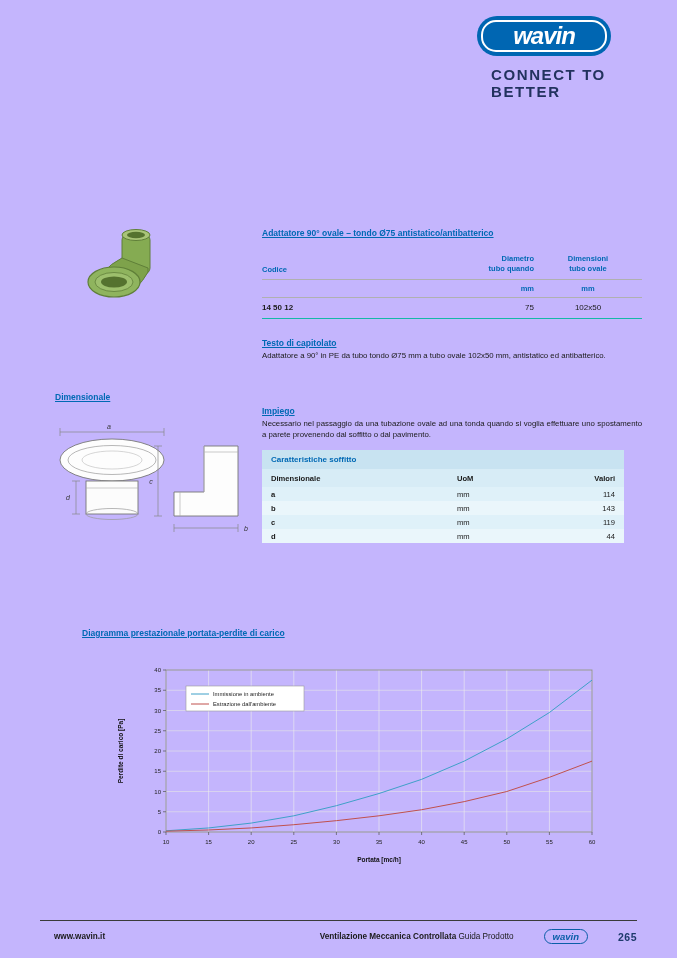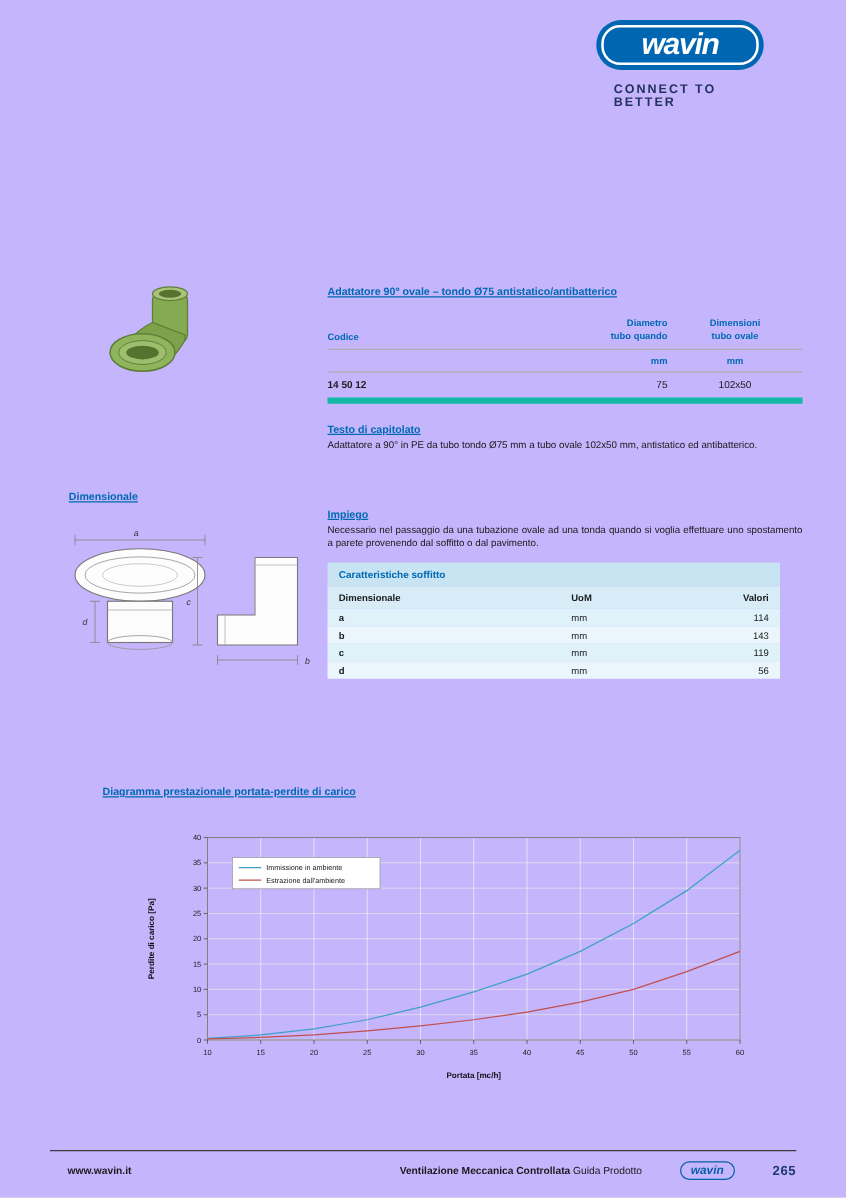--- a/index.html
+++ b/index.html
@@ -6,42 +6,42 @@
   .page{position:relative;width:677px;height:958px;background:#c4b5fd;margin:0 auto;
         font-family:"Liberation Sans",sans-serif;color:#1a1a1a;font-size:8px;
         outline:1px solid #cfcfcf;overflow:hidden;}
 
   
   .logo-wrap{position:absolute;top:16px;left:477px;width:134px;}
   .logo{width:134px;height:40px;background:#0066b2;border-radius:20px;
         display:flex;align-items:center;justify-content:center;position:relative;}
   .logo::after{content:"";position:absolute;inset:4px;border:2px solid #ffffff;border-radius:15px;}
   .logo span{color:#ffffff;font-weight:bold;font-style:italic;font-size:24px;letter-spacing:-1px;}
-  .tagline{margin-top:10px;padding-left:14px;font-size:10px;font-weight:bold;
+  .tagline{margin-top:10px;padding-left:14px;font-size:15px;font-weight:bold;
            letter-spacing:1.6px;color:#22325e;}
 
   
   .h-blue{color:#0069b4;font-weight:bold;font-size:8.5px;text-decoration:underline;}
 
   
   .photo{position:absolute;left:80px;top:224px;width:84px;height:84px;}
 
   
   .title{position:absolute;left:262px;top:228px;width:380px;}
 
   .code-table{position:absolute;left:262px;top:254px;width:380px;}
   .row{display:flex;align-items:flex-end;}
   .c1{width:150px;text-align:left;}
   .c2{width:122px;text-align:right;}
   .c3{width:108px;text-align:center;}
   .blue{color:#0069b4;font-weight:bold;font-size:7.5px;}
   .ct-head{border-bottom:1px solid #b0b0b0;padding-bottom:5px;}
   .ct-head span{display:block;line-height:1.35;}
   .ct-units{border-bottom:1px solid #b0b0b0;padding:4px 0;}
-  .ct-data{border-bottom:5px solid #14b8a6;padding:5px 0 6px 0;font-size:8px;}
+  .ct-data{border-bottom:1px solid #14b8a6;padding:5px 0 6px 0;font-size:8px;}
   .bold{font-weight:bold;}
 
   .capitolato{position:absolute;left:262px;top:338px;width:380px;}
   .impiego{position:absolute;left:262px;top:406px;width:380px;}
   .body-text{margin-top:3px;font-size:7.8px;line-height:1.35;text-align:justify;}
 
   .dim-heading{position:absolute;left:55px;top:392px;}
   .drawing{position:absolute;left:46px;top:420px;width:218px;height:128px;}
 
   
@@ -198,21 +198,21 @@
         <div class="tc-val">143</div>
       </div>
       <div class="tech-row">
         <div class="tc-name">c</div>
         <div class="tc-uom">mm</div>
         <div class="tc-val">119</div>
       </div>
       <div class="tech-row">
         <div class="tc-name">d</div>
         <div class="tc-uom">mm</div>
-        <div class="tc-val">56</div>
+        <div class="tc-val">44</div>
       </div>
     </div>
   </div>
 
   <div class="diagram-heading h-blue">Diagramma prestazionale portata-perdite di carico</div>
   <div class="chart-wrap">
     <svg id="chart-svg" width="490" height="208" viewBox="0 0 490 208">
         <line x1="54" y1="174" x2="480" y2="174" stroke="#e6e6e6" stroke-width="0.6"></line>
         <line x1="54" y1="153.75" x2="480" y2="153.75" stroke="#e6e6e6" stroke-width="0.6"></line>
         <line x1="54" y1="133.5" x2="480" y2="133.5" stroke="#e6e6e6" stroke-width="0.6"></line>

